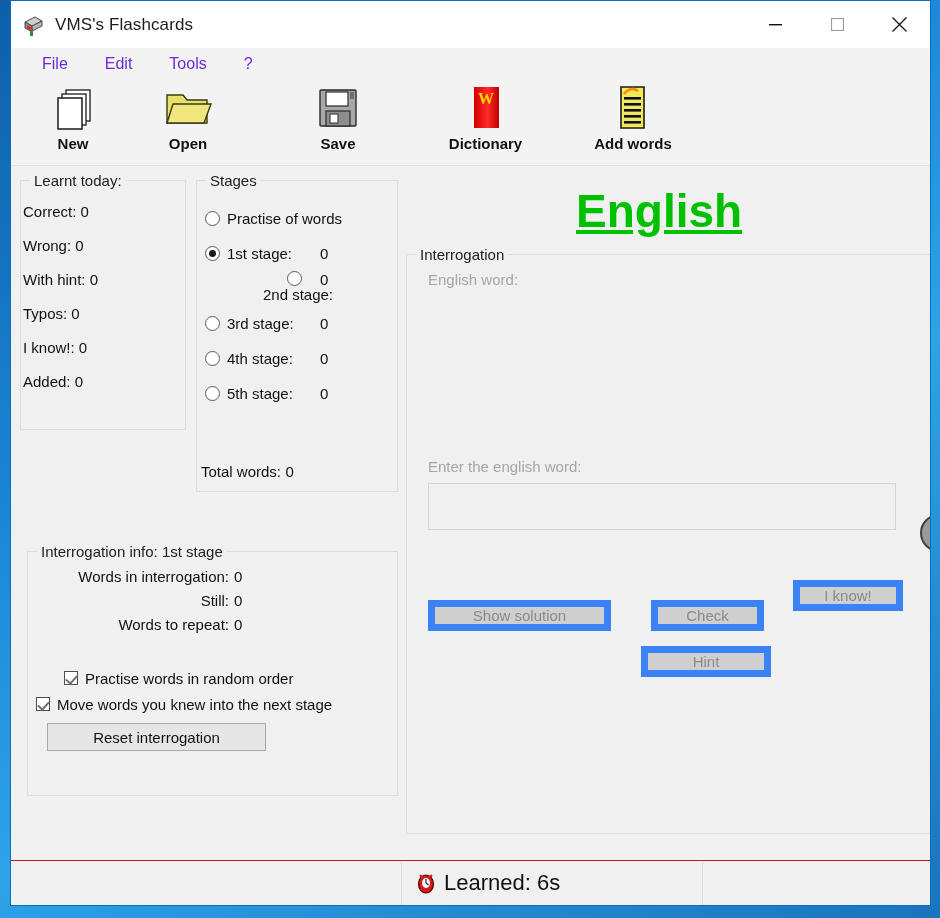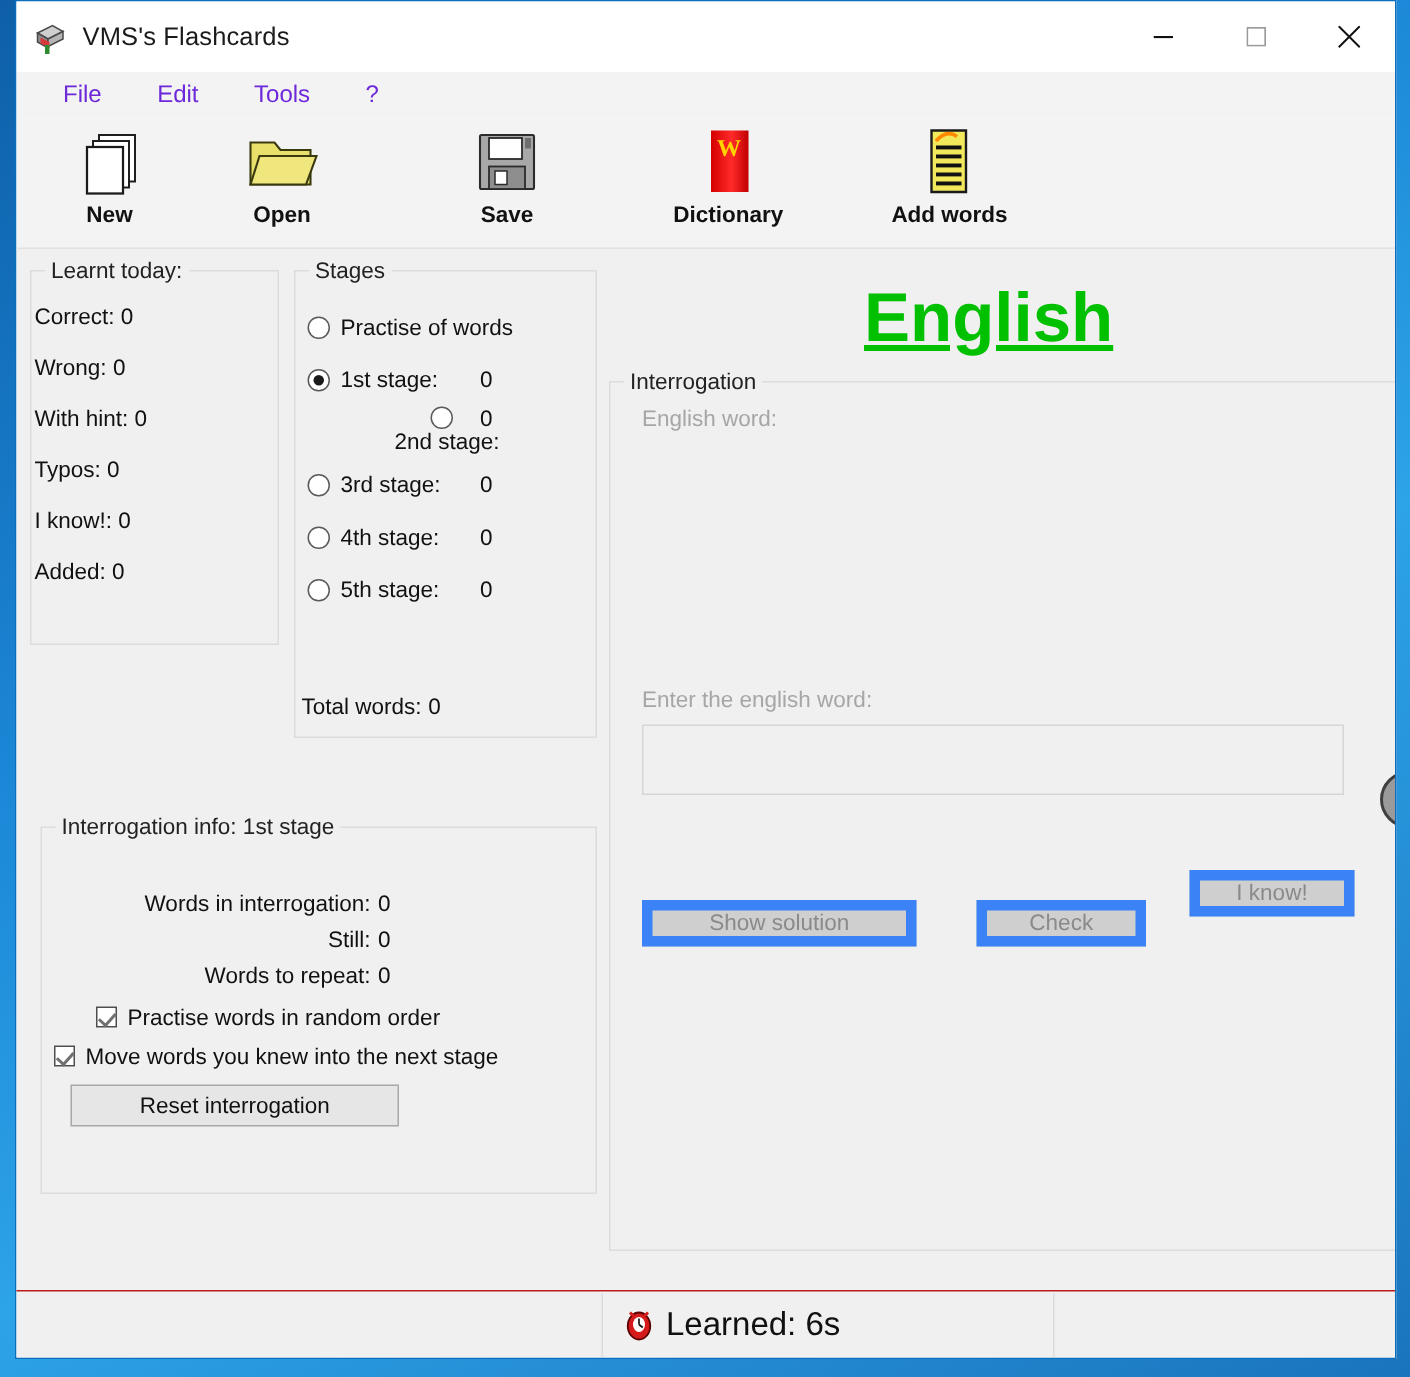--- a/index.html
+++ b/index.html
@@ -297,21 +297,21 @@
 
       <div style="position:absolute;left:4px;bottom:10px;">
         <span class="stat-line">Total words:</span>
         <span class="stat-line">0</span>
       </div>
     </div>
 
     <div class="grp" style="left:16px;top:385px;width:371px;height:245px;">
       <span class="grp-title">Interrogation info: 1st stage</span>
 
-      <div style="position:absolute;left:24px;top:16px;width:230px;margin-top:26px;">
+      <div style="position:absolute;left:6px;top:16px;width:230px;">
         <div style="position:relative;height:24px;">
           <span class="stat-line" style="position:absolute;right:35px;">Words in interrogation:</span>
           <span class="stat-line" style="position:absolute;left:200px;">0</span>
         </div>
         <div style="position:relative;height:24px;">
           <span class="stat-line" style="position:absolute;right:35px;">Still:</span>
           <span class="stat-line" style="position:absolute;left:200px;">0</span>
         </div>
         <div style="position:relative;height:24px;">
           <span class="stat-line" style="position:absolute;right:35px;">Words to repeat:</span>
@@ -349,20 +349,21 @@
         </svg>
       </span>
 
       <span class="dim-lbl" style="position:absolute;left:21px;top:203px;">Enter the english word:</span>
 
       <input class="textbox" type="text" style="position: absolute; left: 21px; top: 228px; width: 468px; height: 47px; font-size: 16px; padding: 0px 6px; outline: none; color: rgb(17, 17, 17);" placeholder="">
 
       <div class="btn" style="position:absolute;left:21px;top:345px;width:183px;height:31px;">Show solution</div>
       <div class="btn" style="position:absolute;left:244px;top:345px;width:113px;height:31px;">Check</div>
       <div class="btn" style="position:absolute;left:386px;top:325px;width:110px;height:31px;">I know!</div>
+      <div class="btn" style="position:absolute;left:234px;top:391px;width:130px;height:31px;">Hint</div>
     </div>
 
   </div>
 
   <div class="statusbar">
     <div class="sb-cell" style="width:390px;">
       <span class="sb-text"></span>
     </div>
     <div class="sb-sep"></div>
     <div class="sb-cell" style="width:300px;padding-left:14px;">

